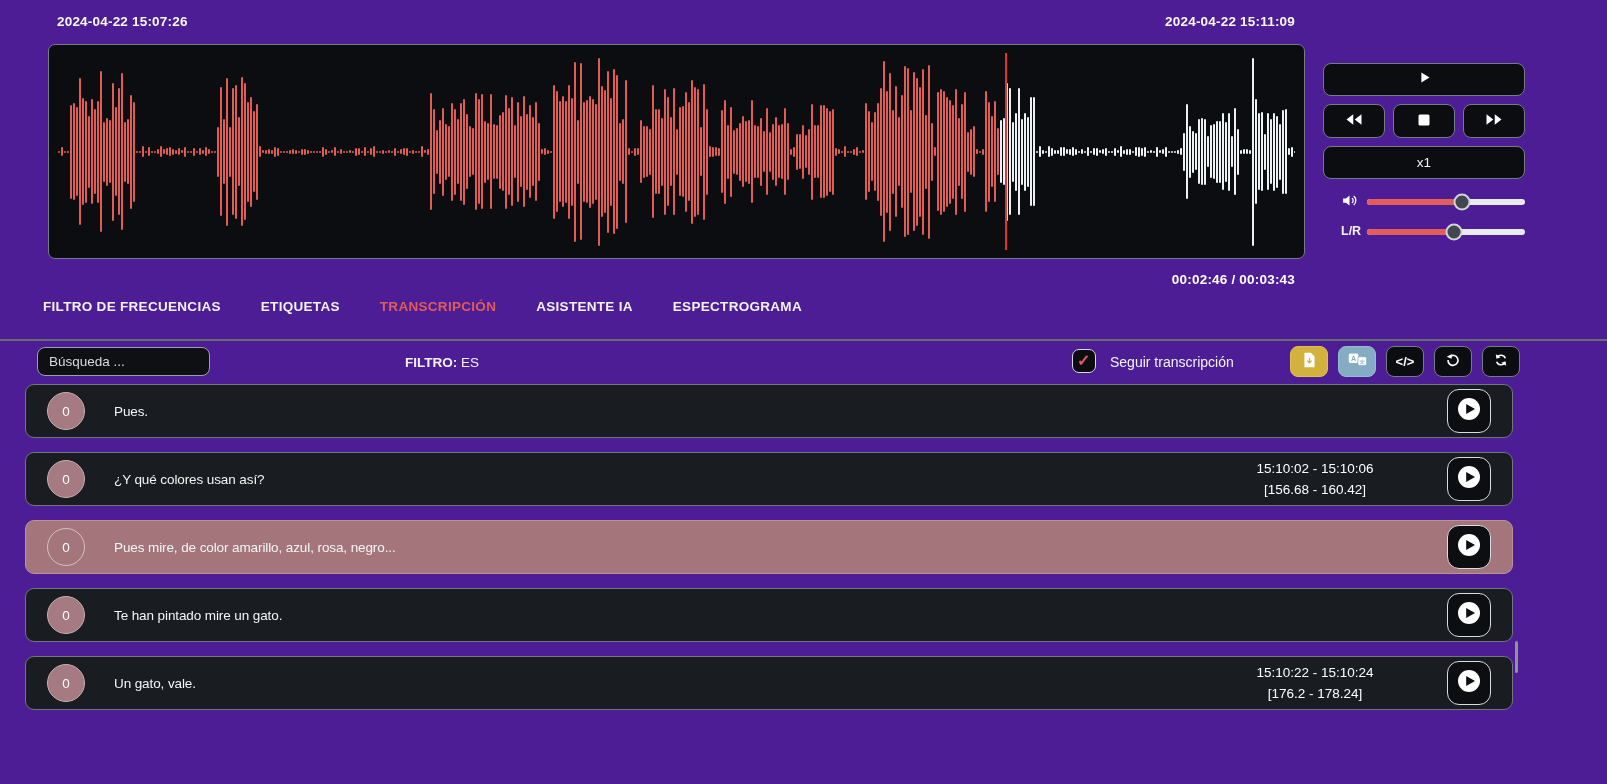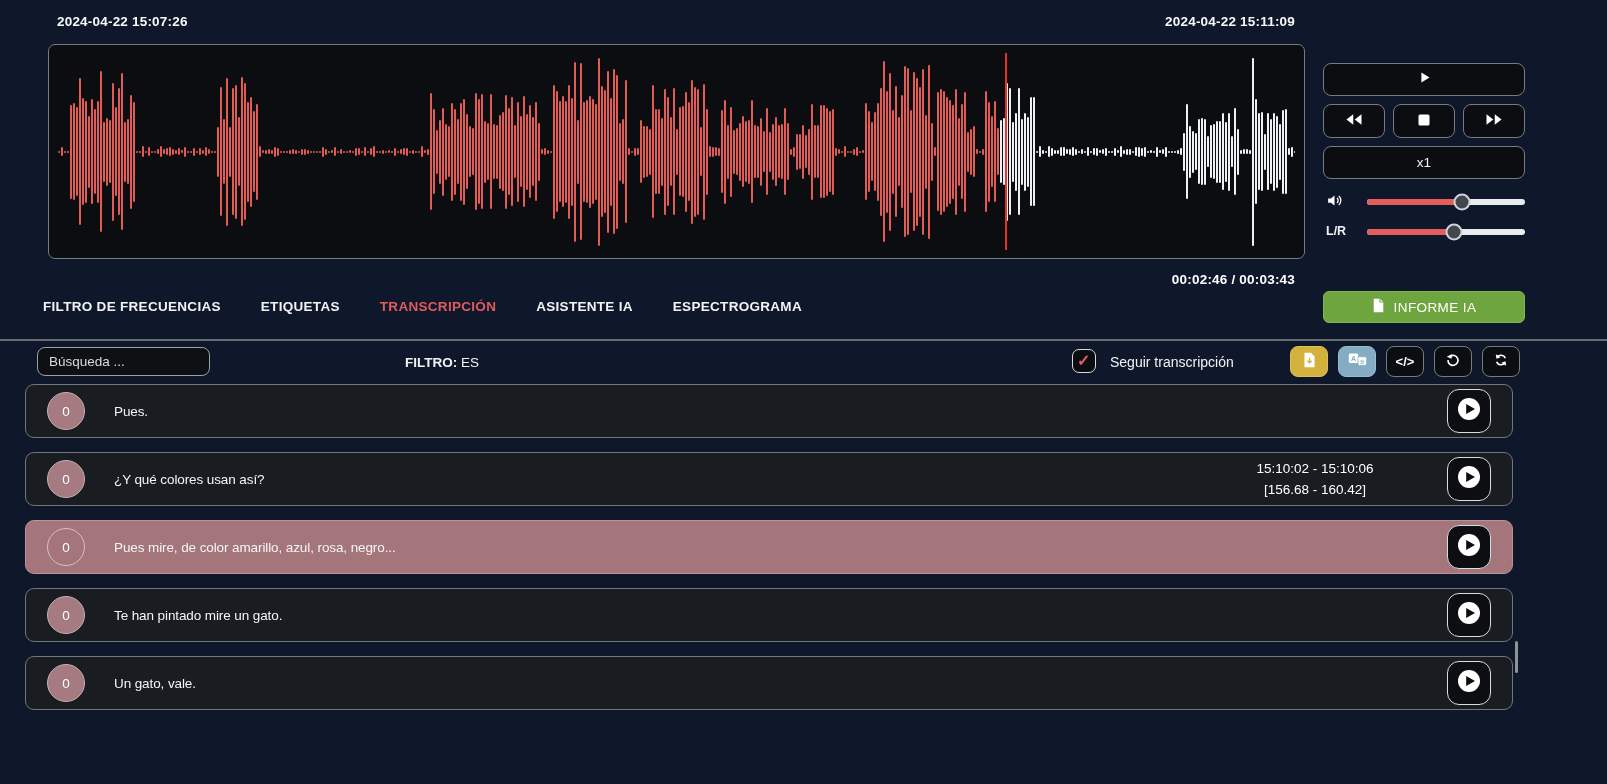--- a/index.html
+++ b/index.html
@@ -1,17 +1,17 @@
 <!DOCTYPE html>
 <html><head>
 <meta charset="utf-8">
 <style>
   html,body{margin:0;padding:0;background:#2c2f34;}
   body{width:1607px;height:784px;font-family:"Liberation Sans",sans-serif;overflow:hidden;}
-  .app{position:relative;width:1607px;height:784px;background:#0f172a;}
+  .app{position:relative;width:1607px;height:784px;background:#4c1d95;}
 
   
   .ts{position:absolute;top:14px;font-size:13.5px;font-weight:bold;color:#f8f9fa;letter-spacing:.2px;}
   .ts.start{left:57px;}
   .ts.end{right:312px;}
 
   
   .wave-panel{position:absolute;left:48px;top:44px;width:1257px;height:215px;background:#0b0d10;border:1px solid #757c83;border-radius:7px;box-sizing:border-box;}
   .wave-bars{position:absolute;left:9px;right:9px;top:0;bottom:0;display:flex;align-items:center;overflow:hidden;}
   .bar{flex:0 0 2px;margin-right:1px;border-radius:1px;}
@@ -21,21 +21,21 @@
   .controls{position:absolute;left:1323px;top:63px;width:202px;}
   .tbtn{background:#0b0d10;border:1px solid #757c83;border-radius:8px;color:#fff;display:flex;align-items:center;justify-content:center;cursor:pointer;box-sizing:border-box;}
   .btn-play{position:absolute;left:0;top:0;width:202px;height:33px;}
   .btn-rew{position:absolute;left:0;top:41px;width:62px;height:34px;}
   .btn-stop{position:absolute;left:70px;top:41px;width:62px;height:34px;}
   .btn-ff{position:absolute;left:140px;top:41px;width:62px;height:34px;}
   .btn-speed{position:absolute;left:0;top:83px;width:202px;height:33px;font-size:13.5px;color:#f1f3f5;}
   .slider-row{position:absolute;left:0;width:202px;height:20px;}
   .slider-row.vol{top:129px;}
   .slider-row.bal{top:159px;}
-  .slider-label{position:absolute;left:3px;top:2px;color:#f1f3f5;font-size:12.5px;font-weight:bold;}
+  .slider-label{position:absolute;left:18px;top:2px;color:#f1f3f5;font-size:12.5px;font-weight:bold;}
   .slider{position:absolute;left:44px;right:0;top:7px;height:6px;border-radius:3px;background:#e9ecef;}
   .slider .fill{position:absolute;left:0;top:0;bottom:0;border-radius:3px;background:#e35d5b;}
   .slider .thumb{position:absolute;top:50%;width:17px;height:17px;border-radius:50%;background:#41474d;border:2px solid #cfd4d9;transform:translate(-50%,-50%);box-sizing:border-box;}
 
   .time-display{position:absolute;top:272px;right:312px;font-size:13.5px;font-weight:bold;color:#fff;letter-spacing:.2px;}
 
   
   .tabs{position:absolute;left:43px;top:299px;display:flex;gap:40px;}
   .tab{font-size:13.5px;font-weight:bold;color:#f1f3f5;letter-spacing:.3px;cursor:pointer;white-space:nowrap;}
   .tab.active{color:#e05c5c;}
@@ -545,27 +545,20 @@
   <div class="time-display">00:02:46 / 00:03:43</div>
 
   <div class="tabs" id="tabs">
       <div class="tab"><span>FILTRO DE FRECUENCIAS</span></div>
       <div class="tab"><span>ETIQUETAS</span></div>
       <div class="tab active"><span>TRANSCRIPCIÓN</span></div>
       <div class="tab"><span>ASISTENTE IA</span></div>
       <div class="tab"><span>ESPECTROGRAMA</span></div>
     </div>
 
-  <div class="report-btn">
-    <span><svg width="13" height="15" viewBox="0 0 18 22">
-          <path d="M2 1h9l5 5v15H2z" fill="#fff"></path>
-          <path d="M11 1v5h5" fill="none" stroke="#6fa53e" stroke-width="1.4"></path>
-        </svg></span>
-    <span>INFORME IA</span>
-  </div>
 
   <div class="divider"></div>
 
   <input class="search-input" type="text" placeholder="Búsqueda ..." style="">
 
   <div class="idioma">
     <span class="lbl">FILTRO:</span>
     <span>ES</span>
   </div>
 
@@ -647,20 +640,24 @@
     <div class="row-play">
       <span><svg width="26" height="26" viewBox="0 0 26 26">
               <circle cx="13" cy="13" r="11" fill="#fff"></circle>
               <polygon points="10.2,8 19,13 10.2,18" fill="#0c0e11"></polygon>
             </svg></span>
     </div>
   </div>
       <div class="row">
     <div class="badge">0</div>
     <div class="row-text">Un gato, vale.</div>
+    <div class="times">
+      <div>15:10:22 - 15:10:24</div>
+      <div>[176.2 - 178.24]</div>
+    </div>
     <div class="row-play">
       <span><svg width="26" height="26" viewBox="0 0 26 26">
               <circle cx="13" cy="13" r="11" fill="#fff"></circle>
               <polygon points="10.2,8 19,13 10.2,18" fill="#0c0e11"></polygon>
             </svg></span>
     </div>
   </div>
     </div>
   <div class="scroll-thumb"></div>
 </div>

